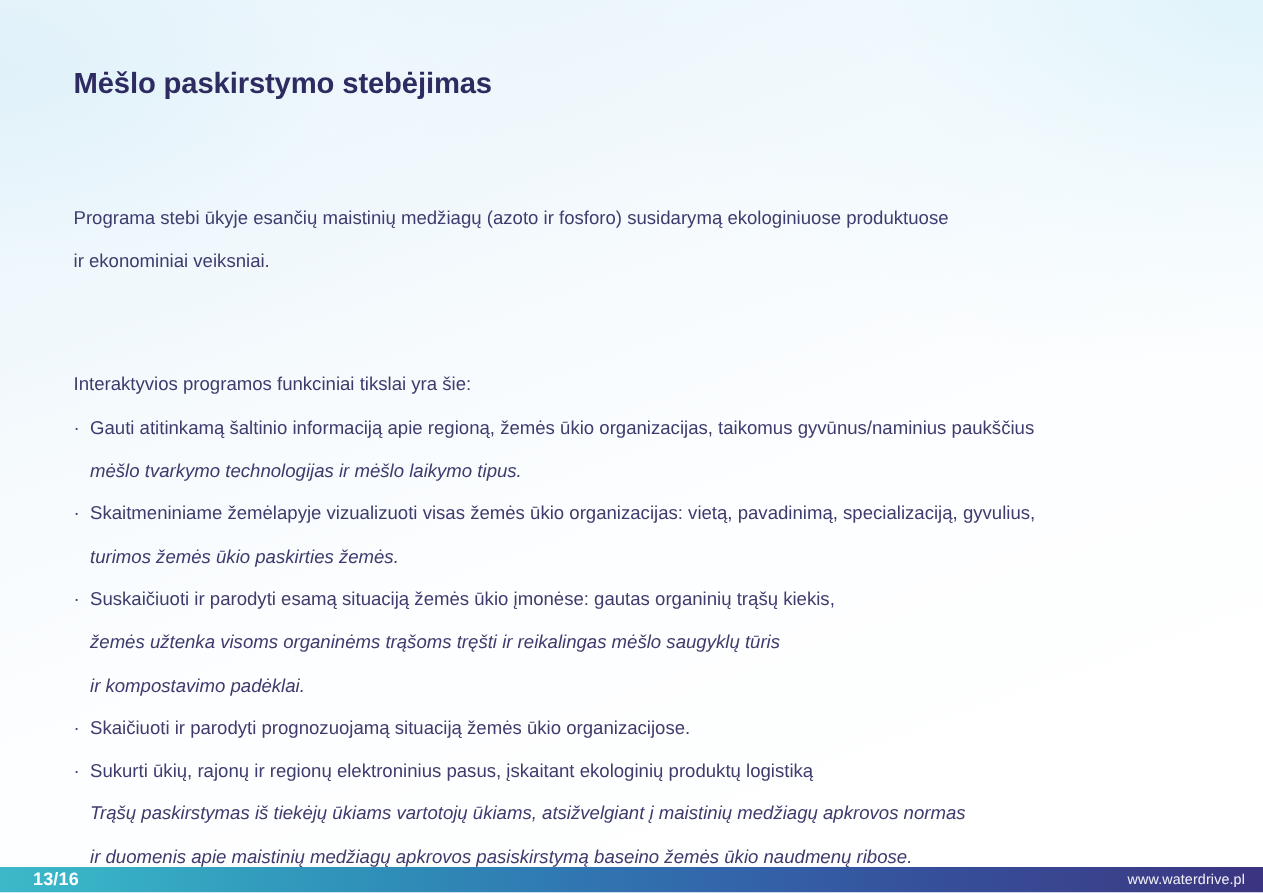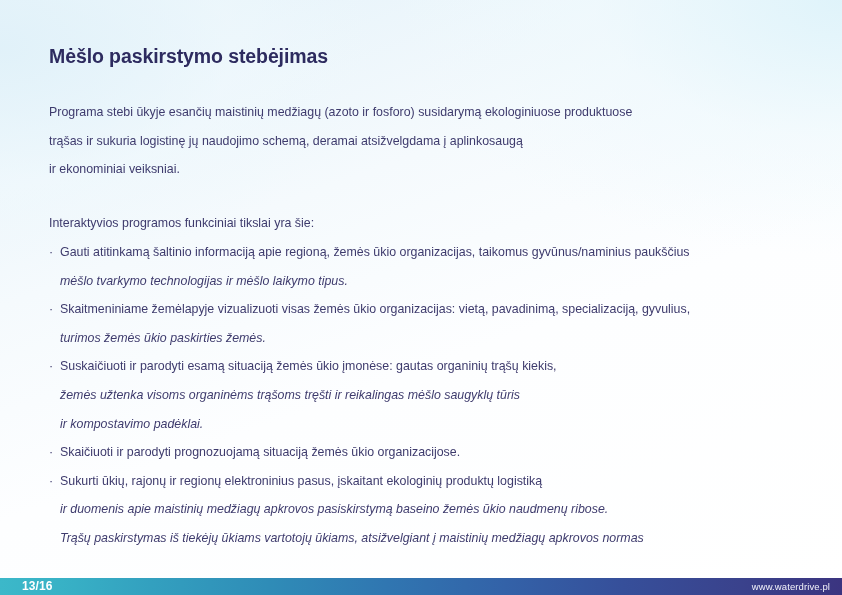--- a/index.html
+++ b/index.html
@@ -73,20 +73,21 @@
     letter-spacing: -0.1px;
     white-space: nowrap;
   }
 
   .body-block {
     position: absolute;
     left: 49px;
     font-size: 12.4px;
     color: #3e3b6d;
     white-space: nowrap;
+    margin-top: 33px;
   }
 
   .line {
     height: 28.6px;
     line-height: 28.6px;
     white-space: nowrap;
   }
 
   .intro { top: 98px; }
   .goals-intro { top: 209px; }
@@ -155,21 +156,20 @@
   <div class="bg-wash-a"></div>
   <div class="bg-wash-b"></div>
   <div class="bg-wash-c"></div>
 
   <div class="content">
 
     <div class="page-title">Mėšlo paskirstymo stebėjimas</div>
 
     <div class="body-block intro">
       <div class="line">Programa stebi ūkyje esančių maistinių medžiagų (azoto ir fosforo) susidarymą ekologiniuose produktuose</div>
-      <div class="line">trąšas ir sukuria logistinę jų naudojimo schemą, deramai atsižvelgdama į aplinkosaugą</div>
       <div class="line">ir ekonominiai veiksniai.</div>
     </div>
 
     <div class="body-block goals-intro">
       <div class="line">Interaktyvios programos funkciniai tikslai yra šie:</div>
     </div>
 
     <div class="body-block bullets">
 
       <div class="line bullet-line">
@@ -193,22 +193,22 @@
 
       <div class="line bullet-line">
         <span class="bullet-dot">·</span>
         <span>Skaičiuoti ir parodyti prognozuojamą situaciją žemės ūkio organizacijose.</span>
       </div>
 
       <div class="line bullet-line">
         <span class="bullet-dot">·</span>
         <span>Sukurti ūkių, rajonų ir regionų elektroninius pasus, įskaitant ekologinių produktų logistiką</span>
       </div>
+      <div class="line indent-1">Trąšų paskirstymas iš tiekėjų ūkiams vartotojų ūkiams, atsižvelgiant į maistinių medžiagų apkrovos normas</div>
       <div class="line indent-1">ir duomenis apie maistinių medžiagų apkrovos pasiskirstymą baseino žemės ūkio naudmenų ribose.</div>
-      <div class="line indent-1">Trąšų paskirstymas iš tiekėjų ūkiams vartotojų ūkiams, atsižvelgiant į maistinių medžiagų apkrovos normas</div>
 
     </div>
   </div>
 
   <div class="footer-bar">
     <div class="footer-page">13/16</div>
     <div class="footer-url">www.waterdrive.pl</div>
   </div>
 
 </div>

